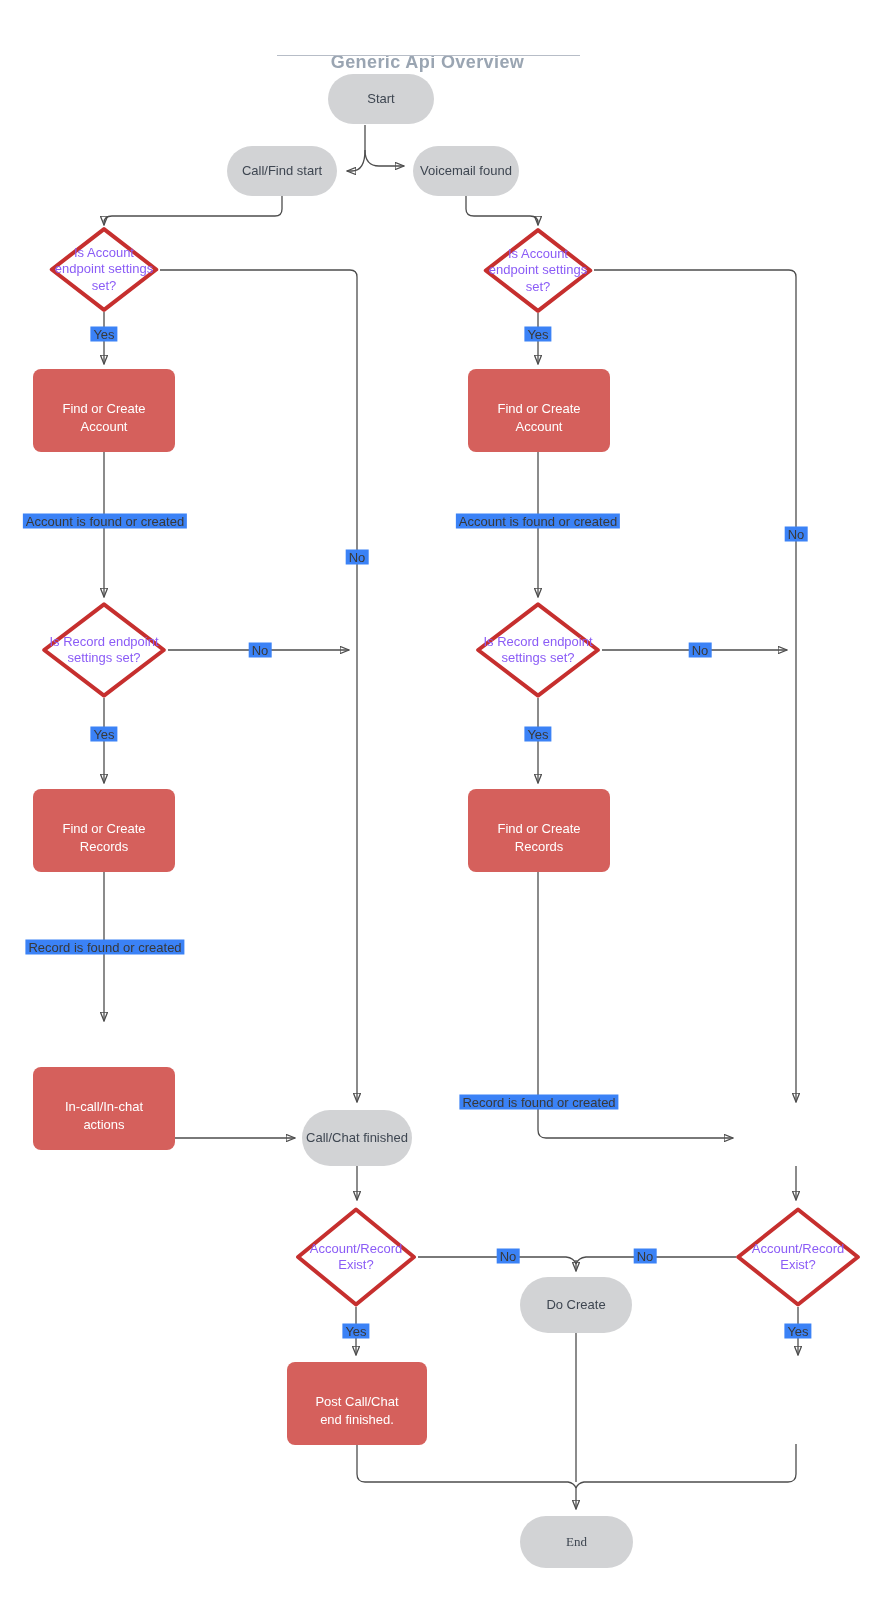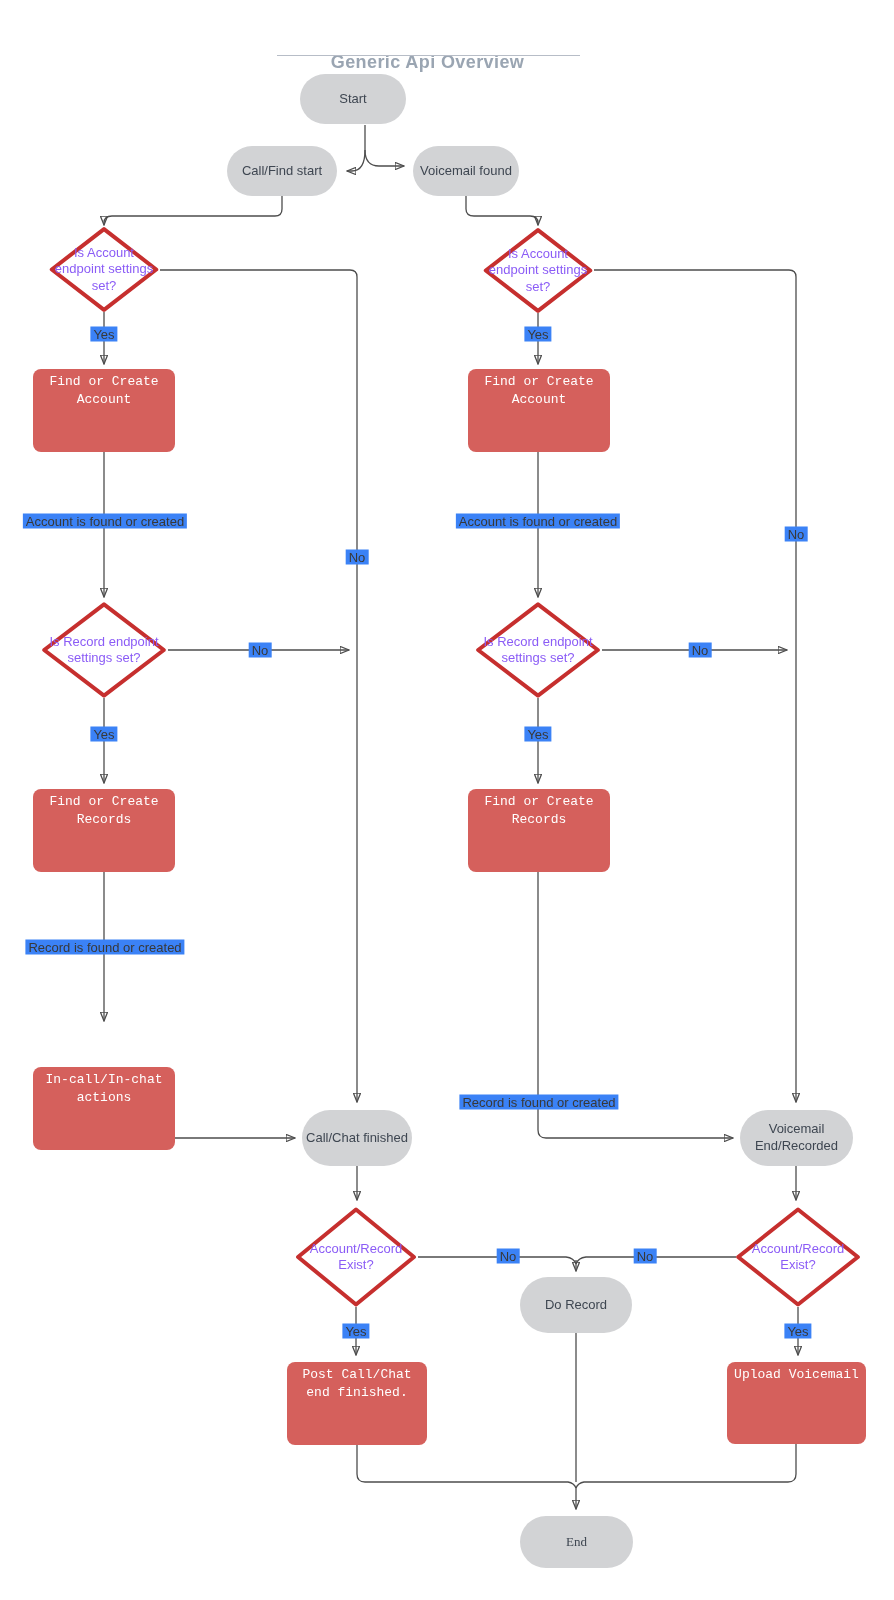--- a/index.html
+++ b/index.html
@@ -12,33 +12,33 @@
 
   .page-title{position:absolute;left:276px;top:28px;width:303px;text-align:center;
     font-size:18px;font-weight:bold;color:var(--title-text,#9aa5b2);letter-spacing:.4px;margin-top:24px;}
   .title-rule{position:absolute;left:277px;top:55px;width:303px;height:1px;
     background:var(--title-rule,#b7bdc7);}
 
   .stadium{position:absolute;background:var(--gray-fill,#d2d3d5);border-radius:28px;
     display:flex;align-items:center;justify-content:center;text-align:center;
     color:var(--gray-text,#3e4651);font-size:13px;line-height:1.3;padding:0 4px;box-sizing:border-box;}
   .redbox{position:absolute;background:var(--red-fill,#d5605c);border-radius:8px;
-    display:flex;align-items:flex-start;justify-content:center;text-align:center;
-    color:#ffffff;font-size:13px;line-height:1.4;padding:4px;box-sizing:border-box;font-family:Liberation Mono, monospace;}
+    display:flex;align-items:flex-end;justify-content:center;text-align:center;
+    color:#ffffff;font-size:13px;line-height:1.4;padding:16px;box-sizing:border-box;}
   .diamond{position:absolute;}
   .diamond svg{position:absolute;left:0;top:0;width:100%;height:100%;overflow:visible;}
   .diamond polygon{fill:#ffffff;stroke:var(--diamond-border,#c62f2e);stroke-width:4;
     stroke-linejoin:round;vector-effect:non-scaling-stroke;}
   .dlabel{position:absolute;left:0;top:0;right:0;bottom:0;display:flex;align-items:center;
     justify-content:center;text-align:center;font-size:13px;line-height:1.25;color:#8b5cf6;}
   .elabel{position:absolute;transform:translate(-50%,-50%);background:#3b82f6;
     padding:0 3px;font-size:13px;color:var(--label-text,#383838);white-space:nowrap;}
 
   
-  #n-start{left:300px;top:74px;width:106px;height:50px;}
+  #n-start{left:328px;top:74px;width:106px;height:50px;}
   #n-ccs{left:227px;top:146px;width:110px;height:50px;}
   #n-vms{left:413px;top:146px;width:106px;height:50px;}
   #n-dal{left:49px;top:227px;width:110px;height:85px;}
   #n-dar{left:483px;top:228px;width:110px;height:85px;}
   #n-fal{left:33px;top:369px;width:142px;height:83px;}
   #n-far{left:468px;top:369px;width:142px;height:83px;}
   #n-drl{left:41px;top:602px;width:126px;height:96px;}
   #n-drr{left:475px;top:602px;width:126px;height:96px;}
   #n-frl{left:33px;top:789px;width:142px;height:83px;}
   #n-frr{left:468px;top:789px;width:142px;height:83px;}
@@ -157,45 +157,39 @@
   <div class="redbox" id="n-frr">
       <span>Find or Create Records</span>
     </div>
   <div class="redbox" id="n-ica">
       <span>In-call/In-chat actions</span>
     </div>
 
   <div class="stadium" id="n-ccf">
       <span>Call/Chat finished</span>
     </div>
-  <div class="stadium" id="n-vme">
-      <span>Voicemail End/Recorded</span>
-    </div>
 
   <div class="diamond" id="n-del">
     <svg viewBox="0 0 100 100" preserveAspectRatio="none">
         <polygon points="50,2.5 97.5,50 50,97.5 2.5,50"></polygon>
       </svg>
     <div class="dlabel">Account/Record Exist?</div>
   </div>
   <div class="diamond" id="n-der">
     <svg viewBox="0 0 100 100" preserveAspectRatio="none">
         <polygon points="50,2.5 97.5,50 50,97.5 2.5,50"></polygon>
       </svg>
     <div class="dlabel">Account/Record Exist?</div>
   </div>
 
   <div class="stadium" id="n-dn">
-      <span>Do Record</span>
+      <span>Do Create</span>
     </div>
   <div class="redbox" id="n-pce">
       <span>Post Call/Chat end finished.</span>
-    </div>
-  <div class="redbox" id="n-uv">
-      <span>Upload Voicemail</span>
     </div>
   <div class="stadium" id="n-end">
       <span>End</span>
     </div>
 
   <div class="elabel" id="l-yal">Yes</div>
   <div class="elabel" id="l-yar">Yes</div>
   <div class="elabel" id="l-afl">Account is found or created</div>
   <div class="elabel" id="l-afr">Account is found or created</div>
   <div class="elabel" id="l-nvl">No</div>

